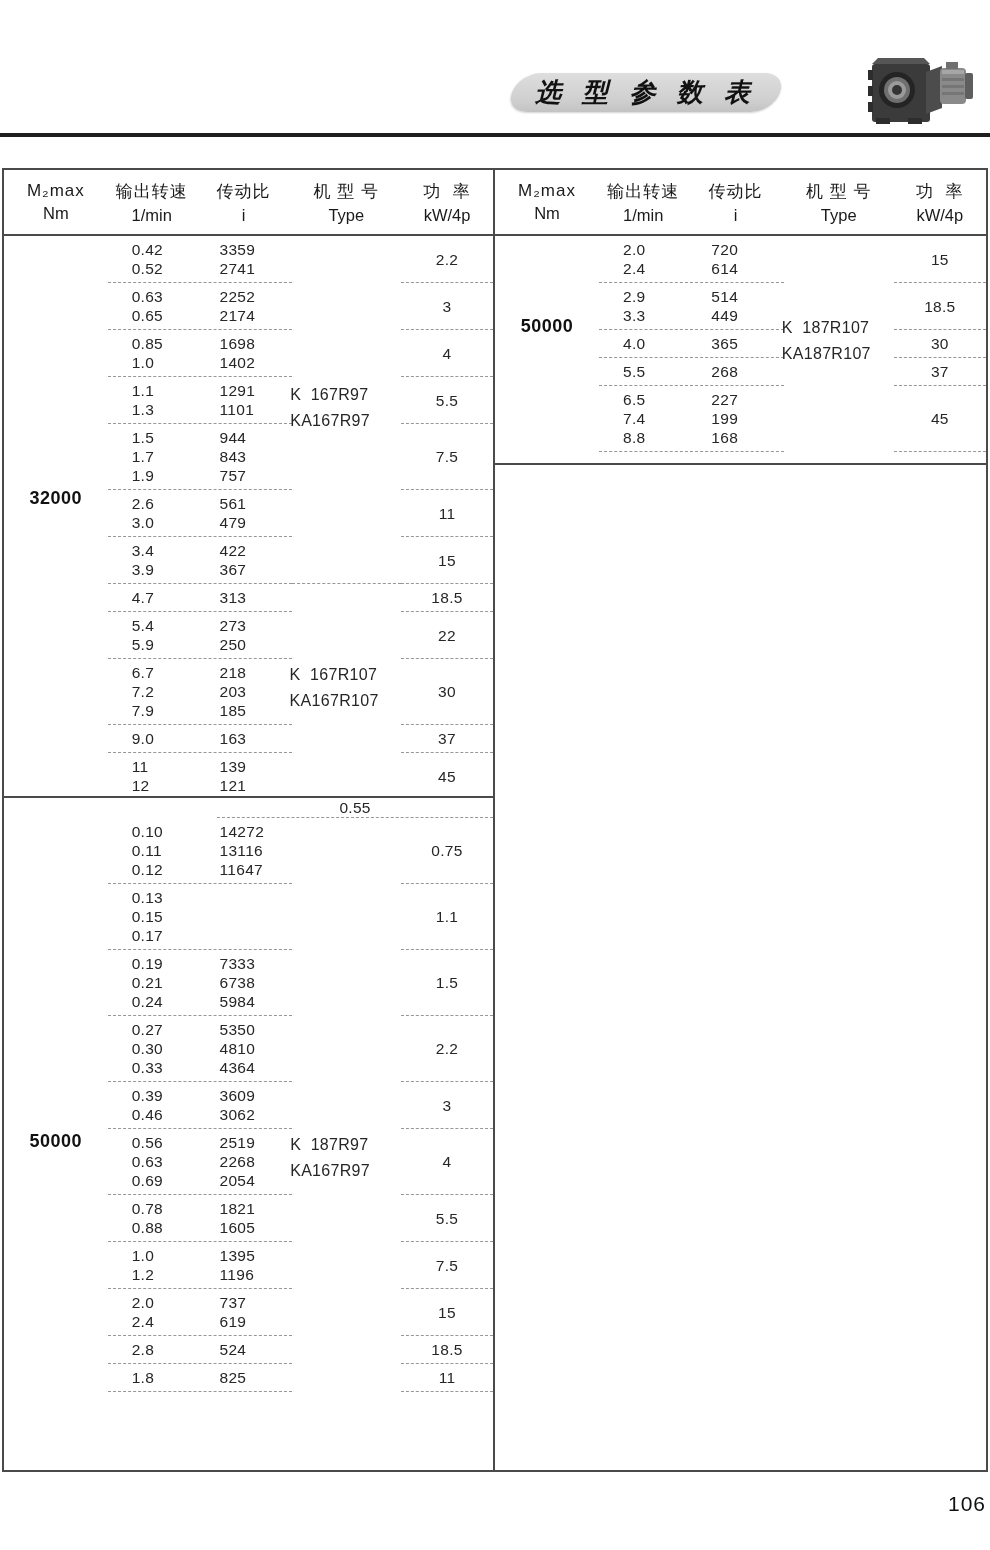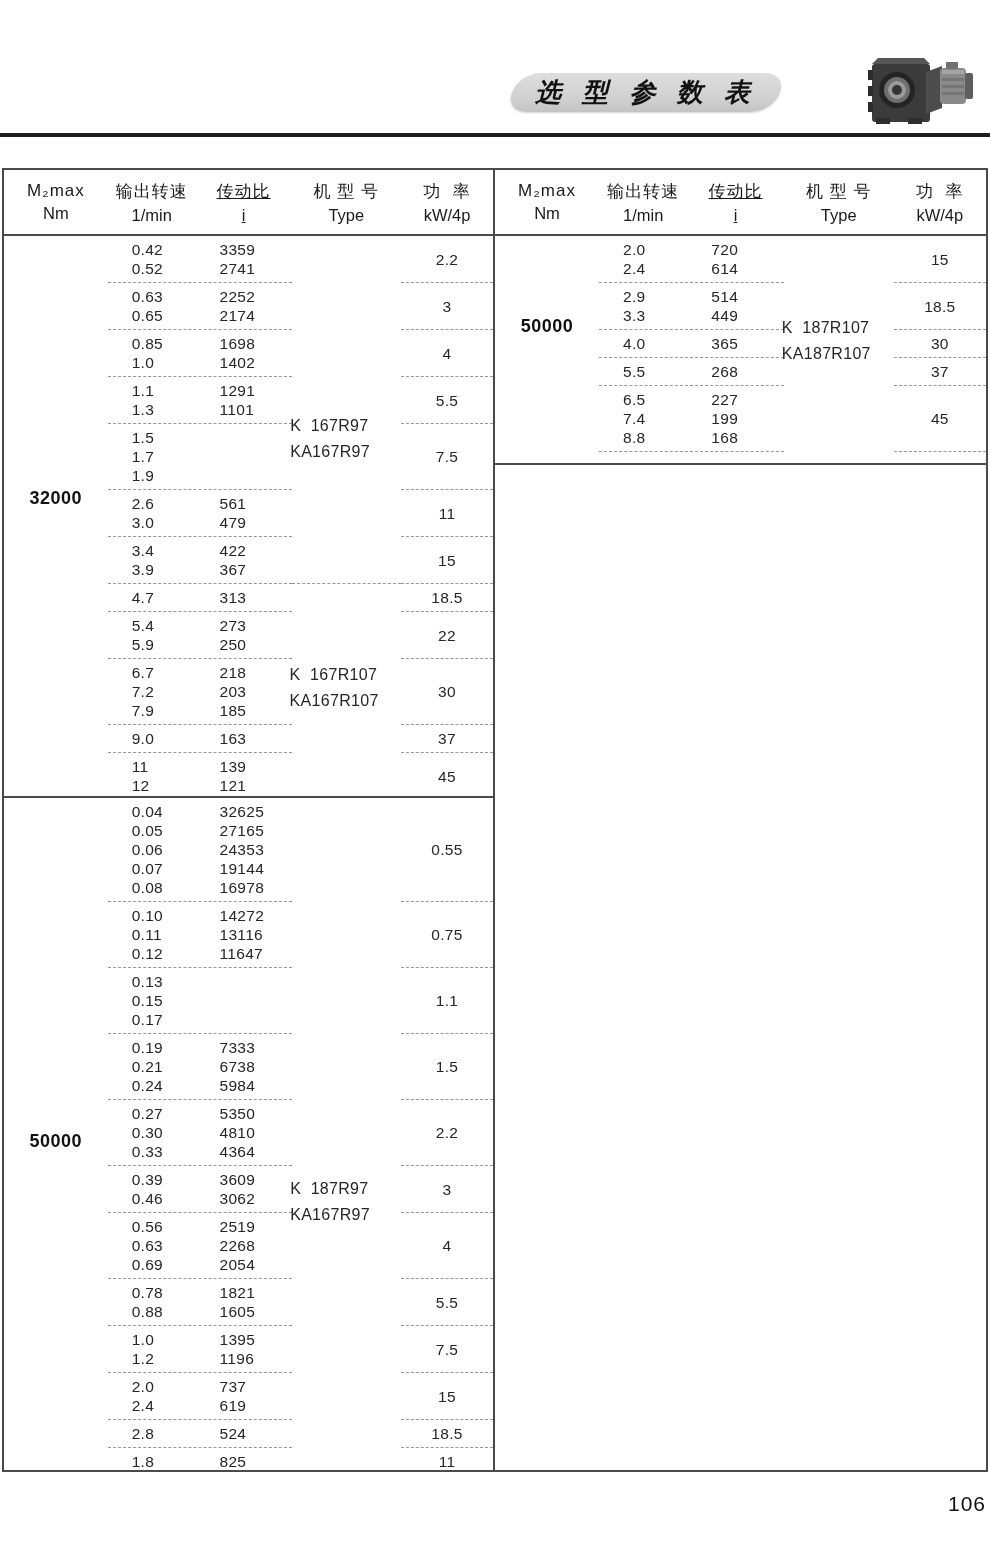--- a/index.html
+++ b/index.html
@@ -35,21 +35,21 @@
   .half { width:50%; box-sizing:border-box; display:flex; flex-direction:column; }
   .half-left { border-right:2px solid #4a4a4a; }
 
   .thead { flex:none; height:64px; border-bottom:2px solid #4a4a4a; display:flex; }
   .th { display:flex; flex-direction:column; justify-content:center; align-items:center; gap:3px; }
   .th .cn   { font-size:17px; letter-spacing:1px; white-space:pre; }
   .th .unit { font-size:16.5px; }
 
   .w-label { width:21.2%; }
   .w-speed { width:18%;   }
-  .w-ratio { width:19.6%;text-decoration:underline; }
+  .w-ratio { width:19.6%; }
   .w-type  { width:22.4%; }
   .w-pw    { flex:1;      }
 
   .section { position:relative; flex:none; overflow:hidden; }
   .section.grow { flex:1; }
   .half .section.bordered { border-bottom:2px solid #4a4a4a; }
   .filler { flex:1; }
 
   .group { display:flex; align-items:stretch; }
   .g-label { width:21.2%; }
@@ -205,20 +205,25 @@
             </div>
           </div>
           <div class="group">
             <div class="g-label"></div>
             <div class="g-sr">
               <div class="g-speed">
                 <span class="num">1.5</span>
                 <span class="num">1.7</span>
                 <span class="num">1.9</span>
               </div>
+              <div class="g-ratio">
+                <span class="num">944</span>
+                <span class="num">843</span>
+                <span class="num">757</span>
+              </div>
             </div>
             <div class="g-type"></div>
             <div class="g-pw">
               <span class="num">7.5</span>
             </div>
           </div>
           <div class="group">
             <div class="g-label"></div>
             <div class="g-sr">
               <div class="g-speed">
@@ -329,42 +334,26 @@
                 <span class="num">139</span>
                 <span class="num">121</span>
               </div>
             </div>
             <div class="g-type"></div>
             <div class="g-pw">
               <span class="num">45</span>
             </div>
           </div>
           <div class="m2max" style="top: 232px; margin-top: 20px;">32000</div>
-          <div class="type-label" style="top: 146px; margin-top: 31px;"><div class="tl-line">K  167R97</div><div class="tl-line">KA167R97</div></div>
+          <div class="type-label" style="top: 146px;"><div class="tl-line">K  167R97</div><div class="tl-line">KA167R97</div></div>
           <div class="type-label" style="top: 426px;"><div class="tl-line">K  167R107</div><div class="tl-line">KA167R107</div></div>
         </div>
         <div class="section grow">
           <div class="group">
             <div class="g-label"></div>
-            <div class="g-sr">
-              <div class="g-speed">
-                <span class="num">0.04</span>
-                <span class="num">0.05</span>
-                <span class="num">0.06</span>
-                <span class="num">0.07</span>
-                <span class="num">0.08</span>
-              </div>
-              <div class="g-ratio">
-                <span class="num">32625</span>
-                <span class="num">27165</span>
-                <span class="num">24353</span>
-                <span class="num">19144</span>
-                <span class="num">16978</span>
-              </div>
-            </div>
             <div class="g-type"></div>
             <div class="g-pw">
               <span class="num">0.55</span>
             </div>
           </div>
           <div class="group">
             <div class="g-label"></div>
             <div class="g-sr">
               <div class="g-speed">
                 <span class="num">0.10</span>
@@ -545,21 +534,21 @@
               <div class="g-ratio">
                 <span class="num">825</span>
               </div>
             </div>
             <div class="g-type"></div>
             <div class="g-pw">
               <span class="num">11</span>
             </div>
           </div>
           <div class="m2max" style="top: 333px;">50000</div>
-          <div class="type-label" style="top: 334px; margin-top: 44px;"><div class="tl-line">K  187R97</div><div class="tl-line">KA167R97</div></div>
+          <div class="type-label" style="top: 334px;"><div class="tl-line">K  187R97</div><div class="tl-line">KA167R97</div></div>
         </div>
       </div>
     <div class="half half-right">
         <div class="thead">
           <div class="th w-label">
             <span class="cn">M₂max</span>
             <span class="unit">Nm</span>
           </div>
           <div class="th w-speed">
             <span class="cn">输出转速</span>

